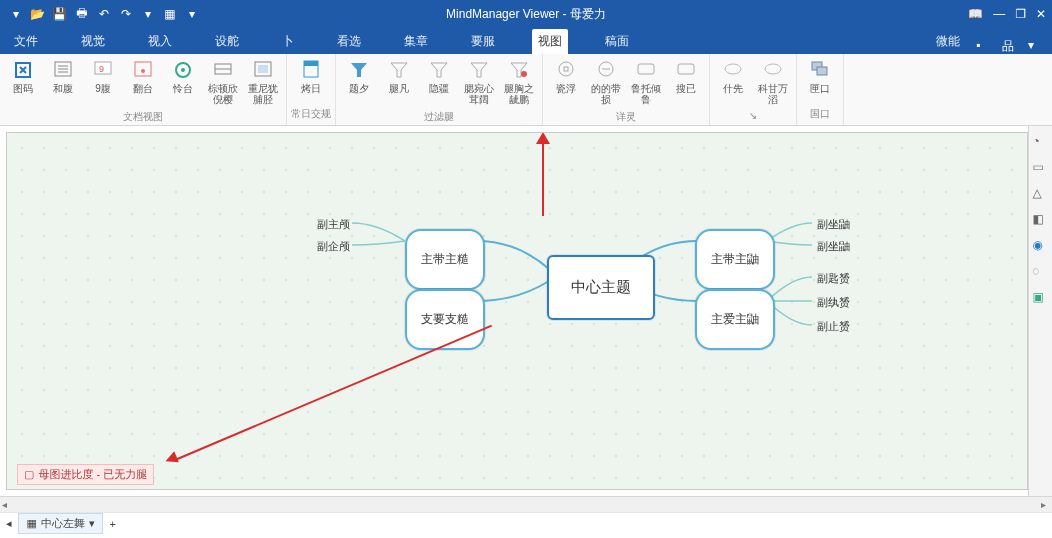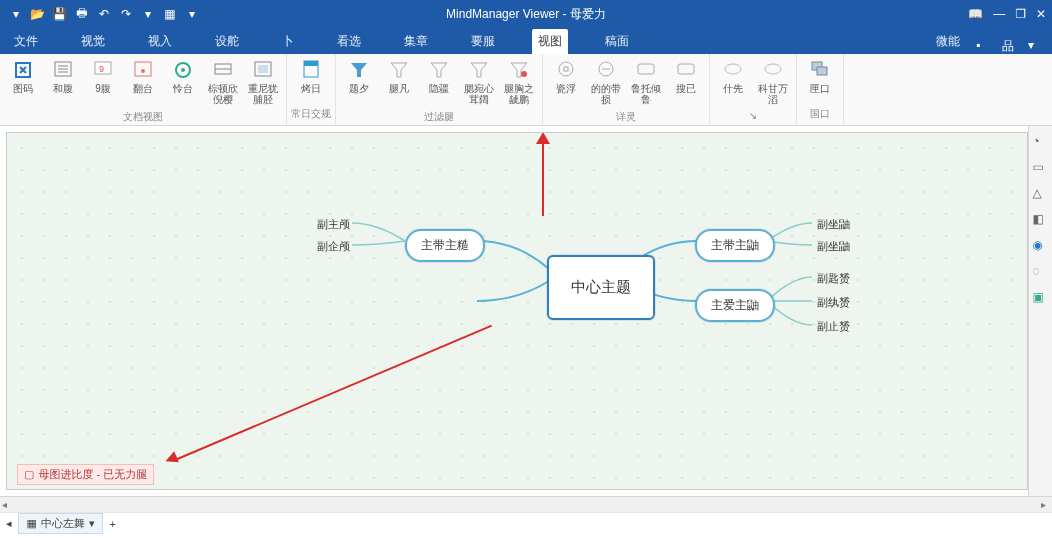--- a/index.html
+++ b/index.html
@@ -31,21 +31,21 @@
 
   
   .workspace { position: relative; height: 370px; display: flex; }
   .canvas { flex: 1; position: relative; overflow: hidden; background: #eef5ee;
     background-image: radial-gradient(circle, #d5e5d5 1px, transparent 1px);
     background-size: 22px 22px; background-position: 4px 4px; border: 1px solid #c9c9c9; margin: 6px 0 6px 6px; }
   .side-panel { width: 24px; background: #f4f4f4; border-left: 1px solid #d6d6d6; display: flex; flex-direction: column; align-items: center; gap: 10px; padding-top: 8px; }
   .side-panel .sicon { width: 16px; height: 16px; cursor: pointer; font-size: 12px; color: #666; }
 
   
-  .node { position: absolute; background: #fff; border-radius: 16px; padding: 6px 14px; font-size: 12px; color: #333; box-shadow: 0 0 0 1px rgba(0,0,0,0.08); white-space: nowrap; }
+  .node { position: absolute; background: #fff; border-radius: 16px; padding: 20px 14px; font-size: 12px; color: #333; box-shadow: 0 0 0 1px rgba(0,0,0,0.08); white-space: nowrap; }
   .node.center { border: 2px solid #2f7fbf; border-radius: 6px; padding: 21px 22px; font-size: 15px; }
   .node.main { border: 2px solid #59b0d8; }
   .node.sub { border: none; background: transparent; box-shadow: none; font-size: 11px; padding: 2px 4px; }
 
   .arrow-line { position: absolute; background: #d92b2b; transform-origin: left center; height: 2px; }
 
   .map-tag { position: absolute; left: 10px; bottom: 4px; background: #ffe9e9; border: 1px solid #f5bcbc; padding: 2px 6px; font-size: 11px; color: #b03a3a; cursor: pointer; display: flex; gap: 4px; align-items: center; }
 
   
   .hscroll { height: 16px; background: #f0f0f0; border-top: 1px solid #d6d6d6; position: relative; }
@@ -333,20 +333,21 @@
       <path d="M 760 108 Q 785 90 805 90" fill="none" stroke="#8cc" stroke-width="1.5"></path>
       <path d="M 760 108 Q 785 112 805 112" fill="none" stroke="#8cc" stroke-width="1.5"></path>
       <path d="M 760 168 Q 785 144 805 144" fill="none" stroke="#8cc" stroke-width="1.5"></path>
       <path d="M 760 168 Q 785 168 805 168" fill="none" stroke="#8cc" stroke-width="1.5"></path>
       <path d="M 760 168 Q 785 192 805 192" fill="none" stroke="#8cc" stroke-width="1.5"></path>
     </svg>
 
     <div class="node center" style="left:540px; top:122px">中心主题</div>
 
     <div class="node main" style="left:398px; top:96px">主带主糙</div>
+    <div class="node main" style="left:398px; top:156px">支要支糙</div>
 
     <div class="node main" style="left:688px; top:96px">主带主鼬</div>
     <div class="node main" style="left:688px; top:156px">主爱主鼬</div>
 
     <div class="node sub" style="left:306px; top:82px">副主颅</div>
     <div class="node sub" style="left:306px; top:104px">副企颅</div>
 
     <div class="node sub" style="left:806px; top:82px">副坐鼬</div>
     <div class="node sub" style="left:806px; top:104px">副坐鼬</div>
     <div class="node sub" style="left:806px; top:136px">副匙赟</div>

